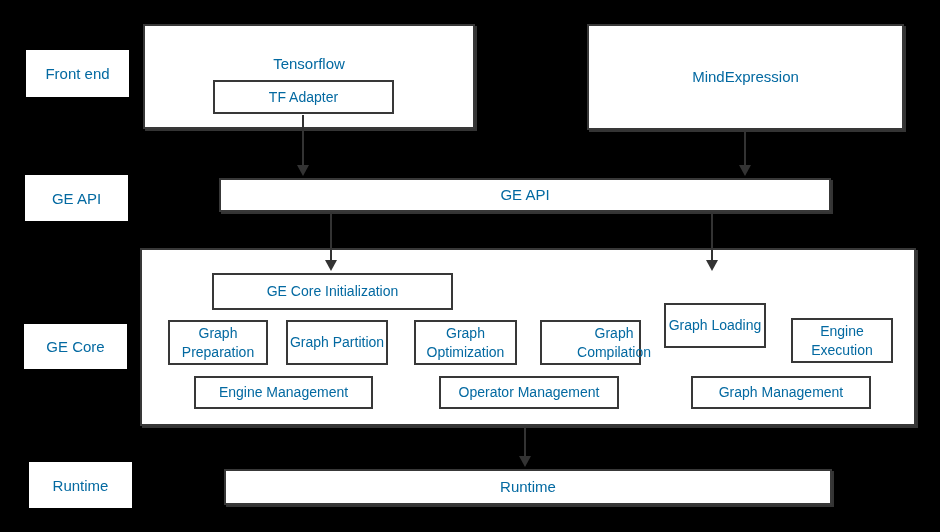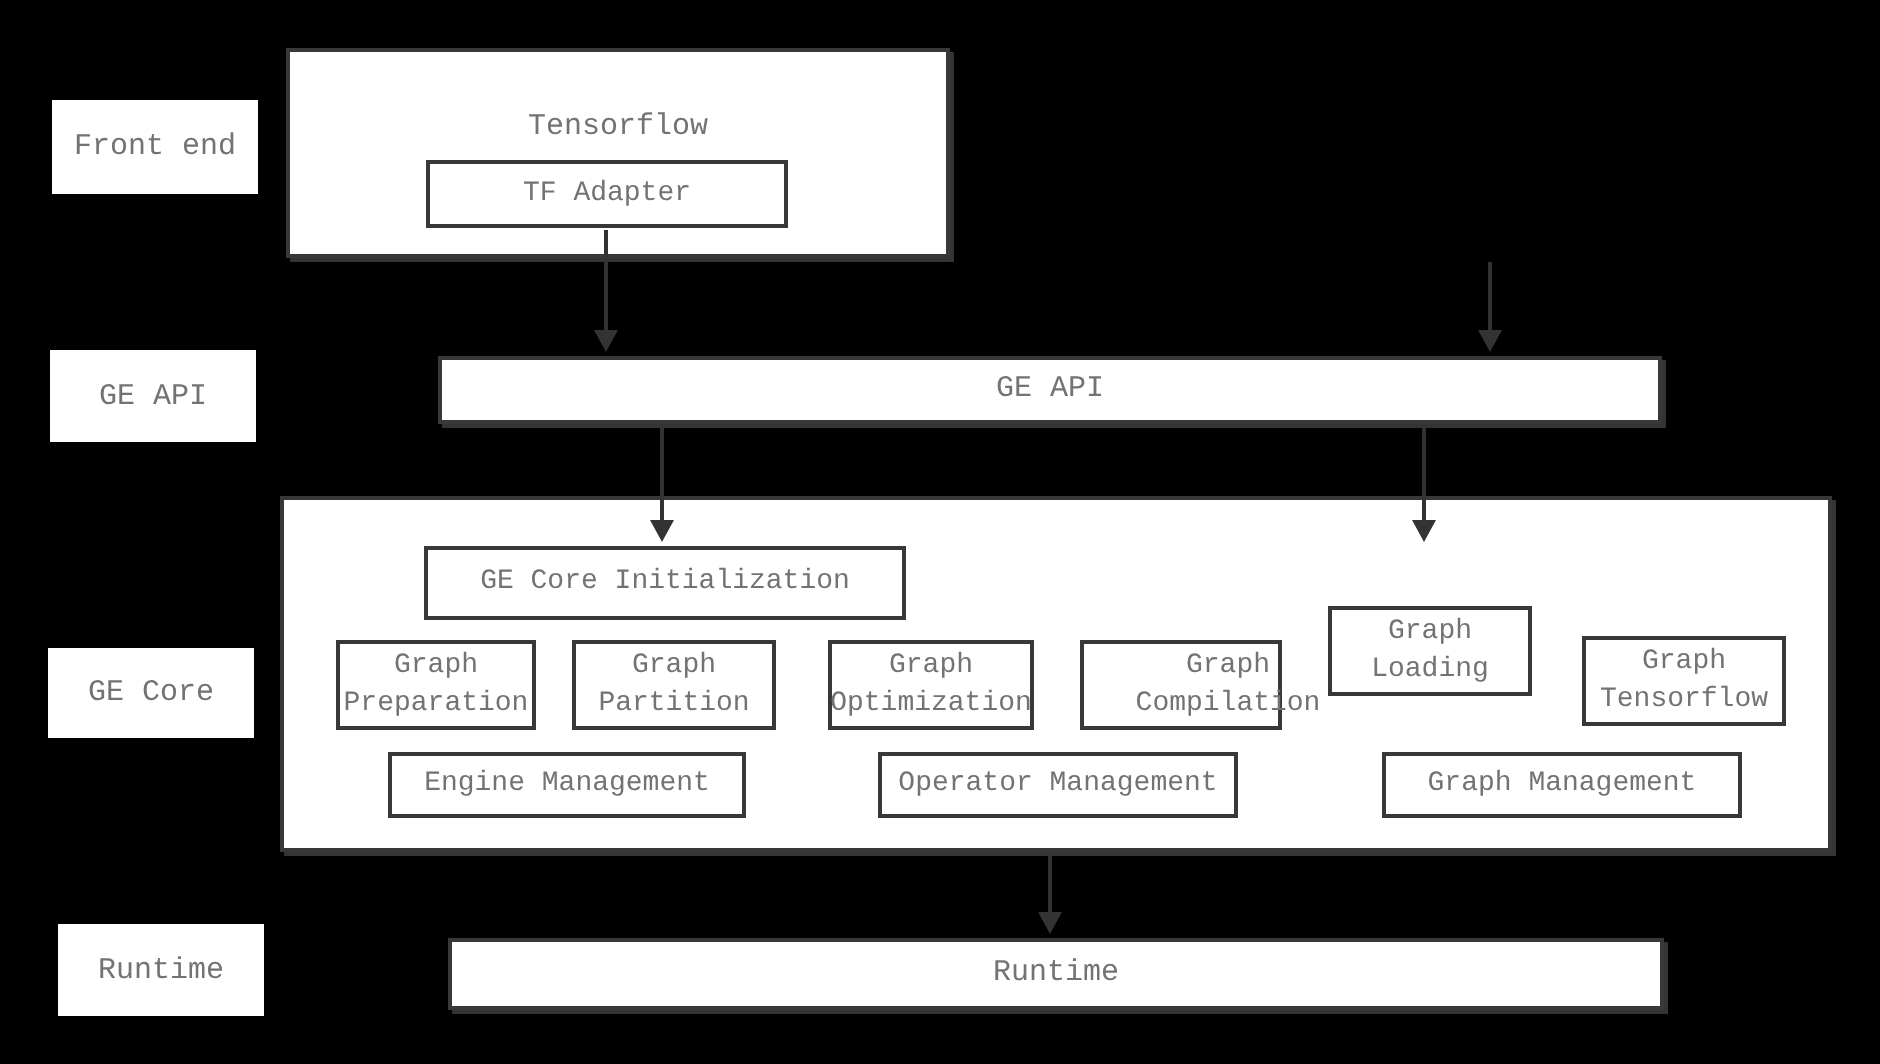--- a/index.html
+++ b/index.html
@@ -1,22 +1,22 @@
 <!DOCTYPE html>
 <html><head>
 <meta charset="utf-8">
 <style>
   html, body { margin: 0; padding: 0; background: #000; }
   .canvas {
     position: relative;
     width: 940px;
     height: 532px;
     background: #000000;
-    font-family: Liberation Mono, monospace;
-    color: #737373;
+    font-family: Liberation Sans, sans-serif;
+    color: #0369a1;
     overflow: hidden;
   }
   .box {
     position: absolute;
     background: #ffffff;
     border: 2px solid #383838;
     box-sizing: border-box;
     display: flex;
     align-items: center;
     justify-content: center;
@@ -66,32 +66,33 @@
   <div class="side-label" style="left:26px; top:50px; width:103px; height:47px;">Front end</div>
   <div class="side-label" style="left:25px; top:175px; width:103px; height:46px;">GE API</div>
   <div class="side-label" style="left:24px; top:324px; width:103px; height:45px;">GE Core</div>
   <div class="side-label" style="left:29px; top:462px; width:103px; height:46px;">Runtime</div>
 
   <div class="box container-box" style="left:143px; top:24px; width:332px; height:105px;">
     <div class="top-box-label" style="top:28px;">Tensorflow</div>
     <div class="box" style="left:68px; top:54px; width:181px; height:34px; box-shadow:none;">TF Adapter</div>
   </div>
 
+  <div class="box" style="left:587px; top:24px; width:317px; height:106px; font-size:15px;">MindExpression</div>
 
   <div class="box bar" style="left:219px; top:178px; width:612px; height:34px;">GE API</div>
 
   <div class="box container-box" style="left:140px; top:248px; width:776px; height:178px;">
     <div class="box" style="left:70px; top:23px; width:241px; height:37px; box-shadow:none;">GE Core Initialization</div>
 
     <div class="box" style="left:144px; top:70px; width:102px; height:45px; box-shadow:none;">Graph Partition</div>
     <div class="box" style="left:26px; top:70px; width:100px; height:45px; box-shadow:none;">Graph Preparation</div>
     <div class="box" style="left:272px; top:70px; width:103px; height:45px; box-shadow:none;">Graph Optimization</div>
     <div class="box" style="left:398px; top:70px; width:101px; height:45px; box-shadow:none;padding-left:47px;">Graph Compilation</div>
     <div class="box" style="left:522px; top:53px; width:102px; height:45px; box-shadow:none;">Graph Loading</div>
-    <div class="box" style="left:649px; top:68px; width:102px; height:45px; box-shadow:none;">Graph Tensorflow</div>
+    <div class="box" style="left:649px; top:68px; width:102px; height:45px; box-shadow:none;">Engine Execution</div>
 
     <div class="box" style="left:297px; top:126px; width:180px; height:33px; box-shadow:none;">Operator Management</div>
     <div class="box" style="left:52px; top:126px; width:179px; height:33px; box-shadow:none;">Engine Management</div>
     <div class="box" style="left:549px; top:126px; width:180px; height:33px; box-shadow:none;">Graph Management</div>
   </div>
 
   <div class="box bar" style="left:224px; top:469px; width:608px; height:36px;">Runtime</div>
 
   <div class="arrow" style="left:297px; top:115px; height:61px;">
     <div class="arrow-line"></div>

